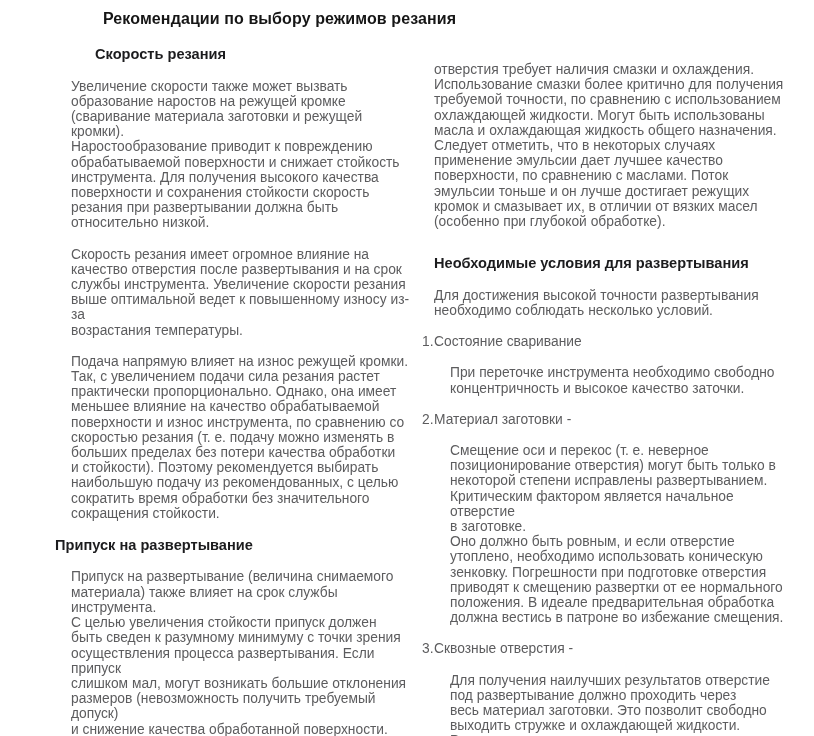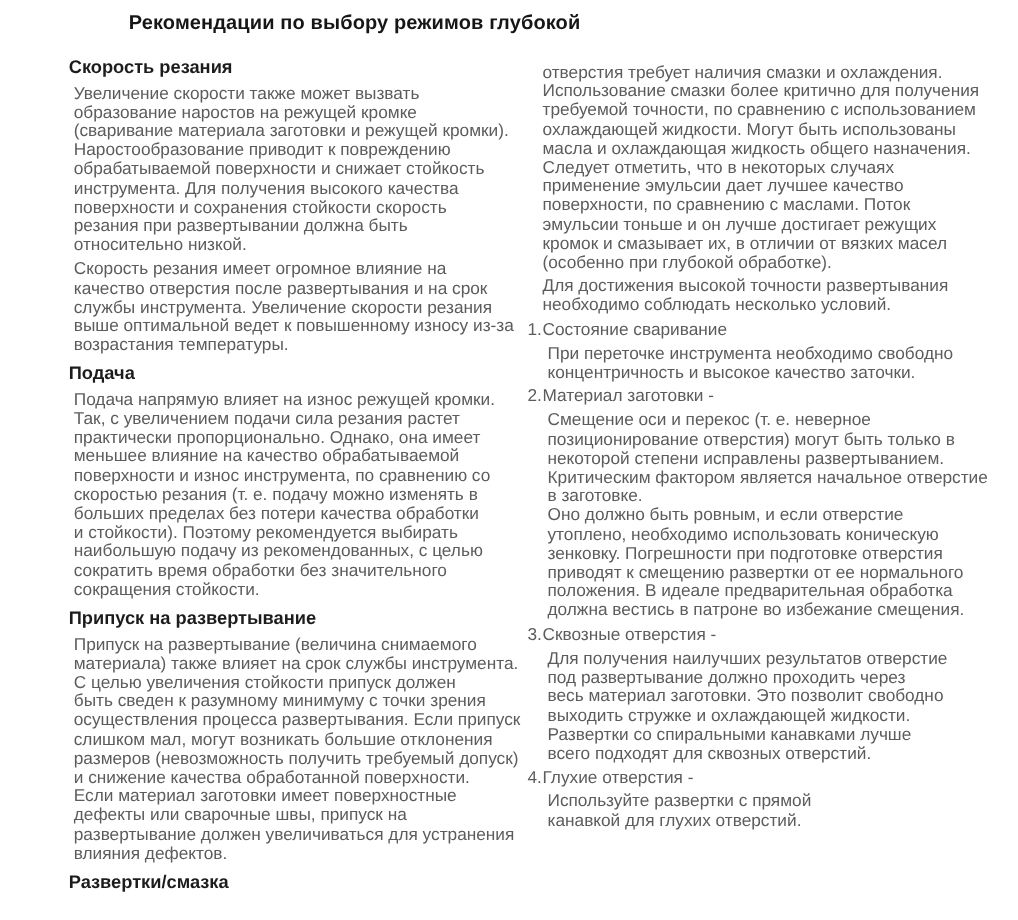--- a/index.html
+++ b/index.html
@@ -44,26 +44,27 @@
   .sec-heading {
     margin: 8px 0 1px 0;
     font-size: 14.6px;
     line-height: 16.5px;
     font-weight: bold;
     color: #1c1c1e;
     white-space: nowrap;
   }
   .sec-heading.first {
     margin-top: 0;
+    margin-left: 40px;
   }
   .sec-heading.main-right {
     margin-top: 26px;
   }
   .para {
-    margin: 4px;
+    margin: 16px;
     white-space: pre-line;
   }
   .indent {
     margin-left: 13px;
   }
   .num-list {
     list-style: none;
     margin: 0 0 0 13px;
     padding: 0;
   }
@@ -74,40 +75,39 @@
     position: absolute;
     left: -12px;
     top: 0;
   }
 </style>
 </head>
 <body>
 
 <main class="page">
 
-  <h1 class="doc-title">Рекомендации по выбору режимов глубокой</h1>
+  <h1 class="doc-title">Рекомендации по выбору режимов резания</h1>
 
   <section class="col col-left">
     <h2 class="sec-heading first">Скорость резания</h2>
     <p class="para">Увеличение скорости также может вызвать
 образование наростов на режущей кромке
 (сваривание материала заготовки и режущей кромки).
 Наростообразование приводит к повреждению
 обрабатываемой поверхности и снижает стойкость
 инструмента. Для получения высокого качества
 поверхности и сохранения стойкости скорость
 резания при развертывании должна быть
 относительно низкой.</p>
     <p class="para">Скорость резания имеет огромное влияние на
 качество отверстия после развертывания и на срок
 службы инструмента. Увеличение скорости резания
 выше оптимальной ведет к повышенному износу из-за
 возрастания температуры.</p>
 
-    <h2 class="sec-heading">Подача</h2>
     <p class="para">Подача напрямую влияет на износ режущей кромки.
 Так, с увеличением подачи сила резания растет
 практически пропорционально. Однако, она имеет
 меньшее влияние на качество обрабатываемой
 поверхности и износ инструмента, по сравнению со
 скоростью резания (т. е. подачу можно изменять в
 больших пределах без потери качества обработки
 и стойкости). Поэтому рекомендуется выбирать
 наибольшую подачу из рекомендованных, с целью
 сократить время обработки без значительного
@@ -136,20 +136,21 @@
 требуемой точности, по сравнению с использованием
 охлаждающей жидкости. Могут быть использованы
 масла и охлаждающая жидкость общего назначения.
 Следует отметить, что в некоторых случаях
 применение эмульсии дает лучшее качество
 поверхности, по сравнению с маслами. Поток
 эмульсии тоньше и он лучше достигает режущих
 кромок и смазывает их, в отличии от вязких масел
 (особенно при глубокой обработке).</p>
 
+    <h2 class="sec-heading main-right indent">Необходимые условия для развертывания</h2>
     <p class="para indent">Для достижения высокой точности развертывания
 необходимо соблюдать несколько условий.</p>
 
     <ol class="num-list">
       <li class="list-item">
         <span class="num">1.</span>
         <span>Состояние сваривание</span>
         <div class="para">При переточке инструмента необходимо свободно
 концентричность и высокое качество заточки.</div>
       </li>

